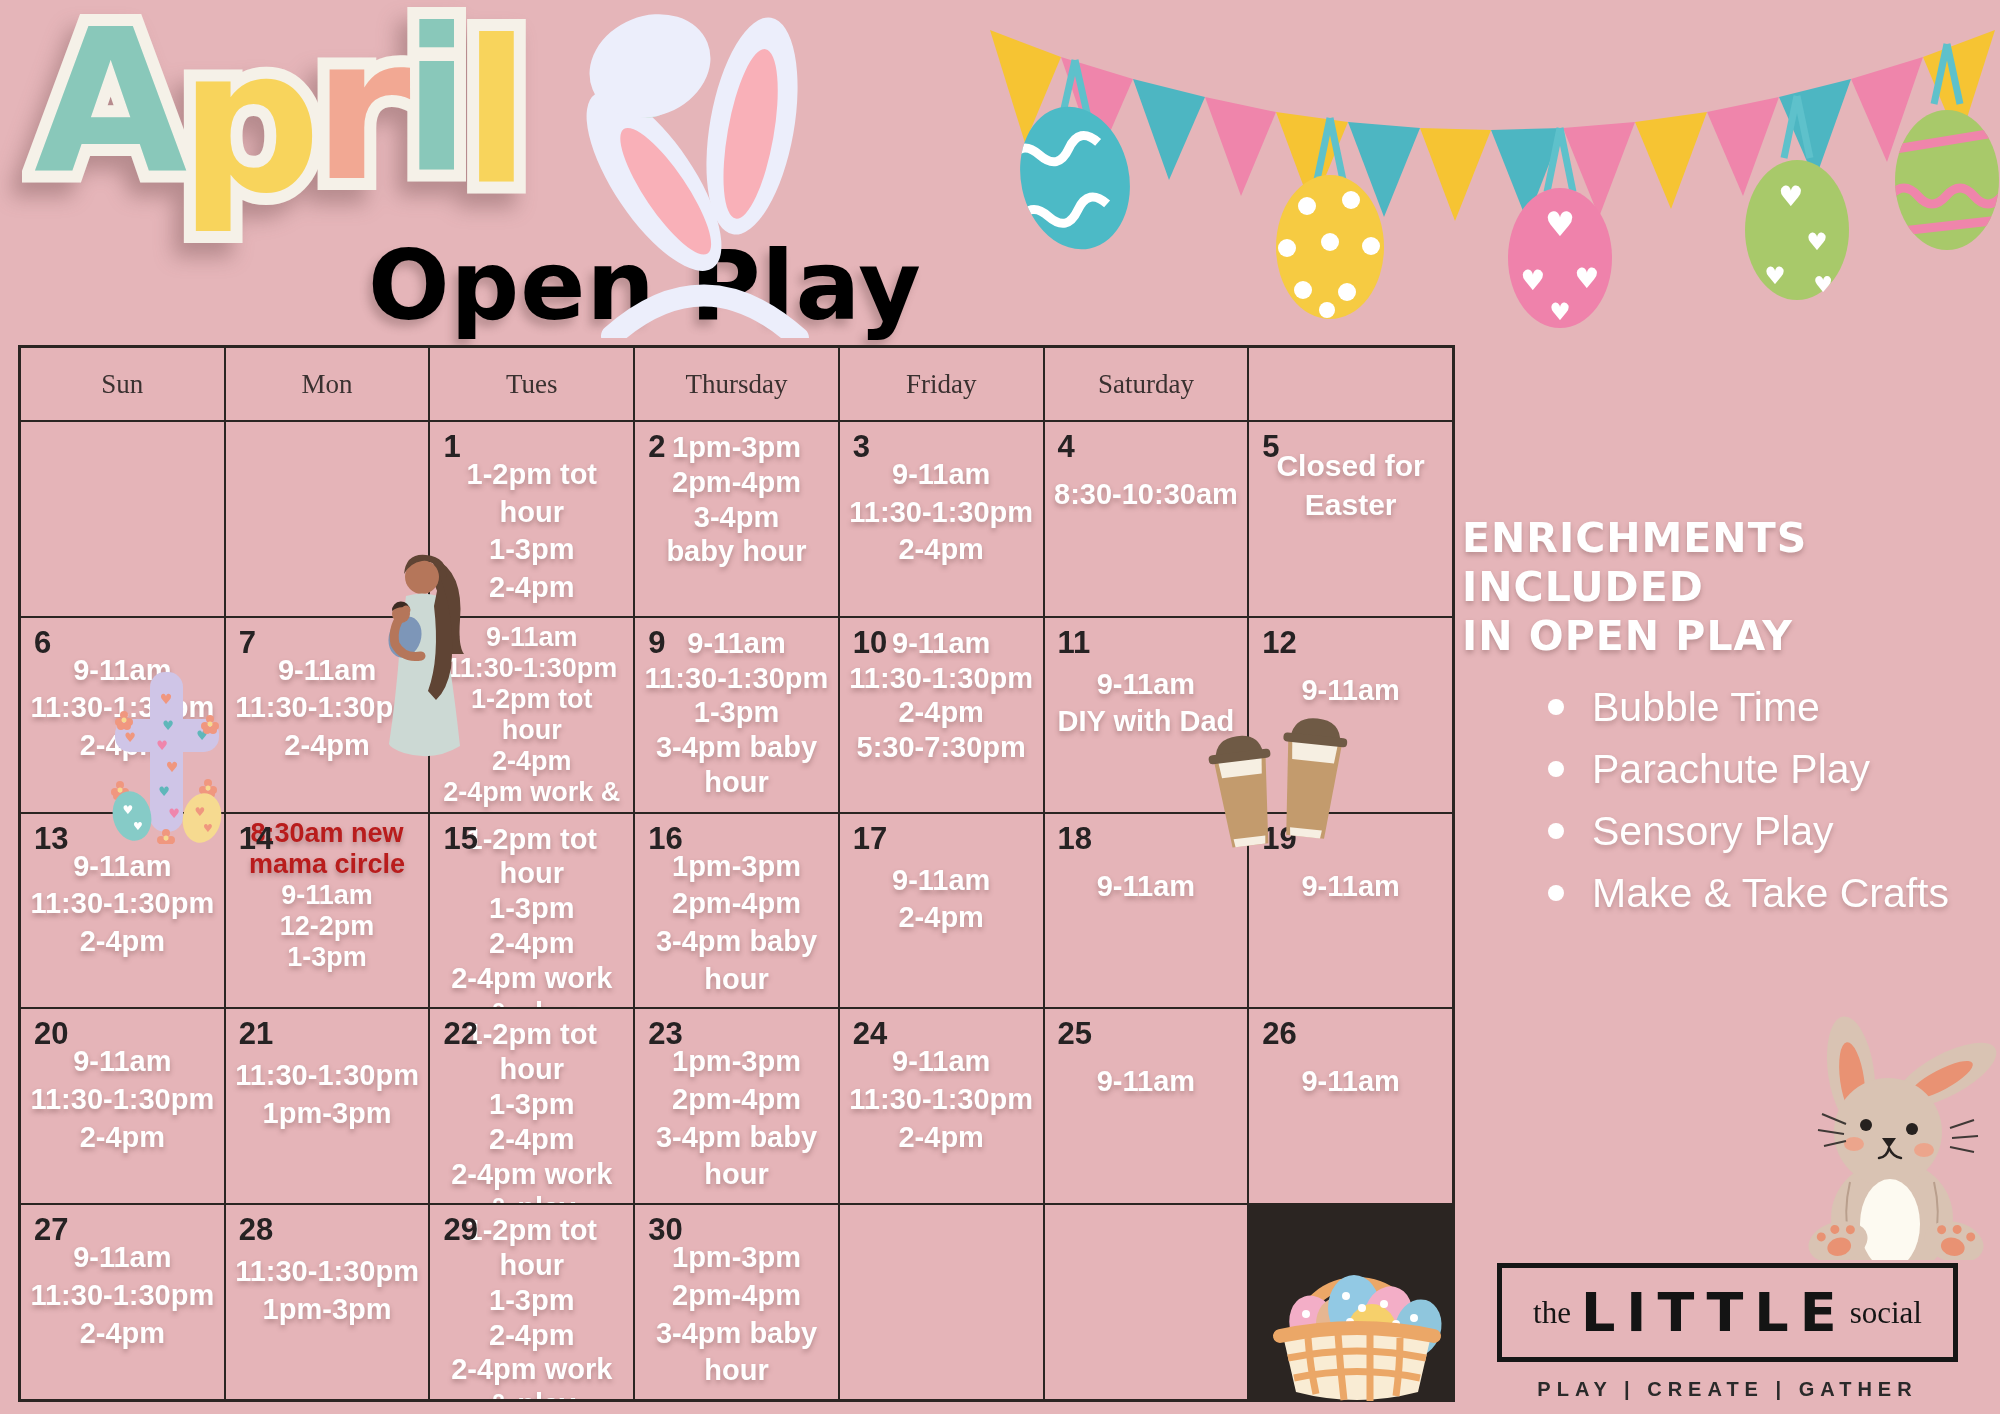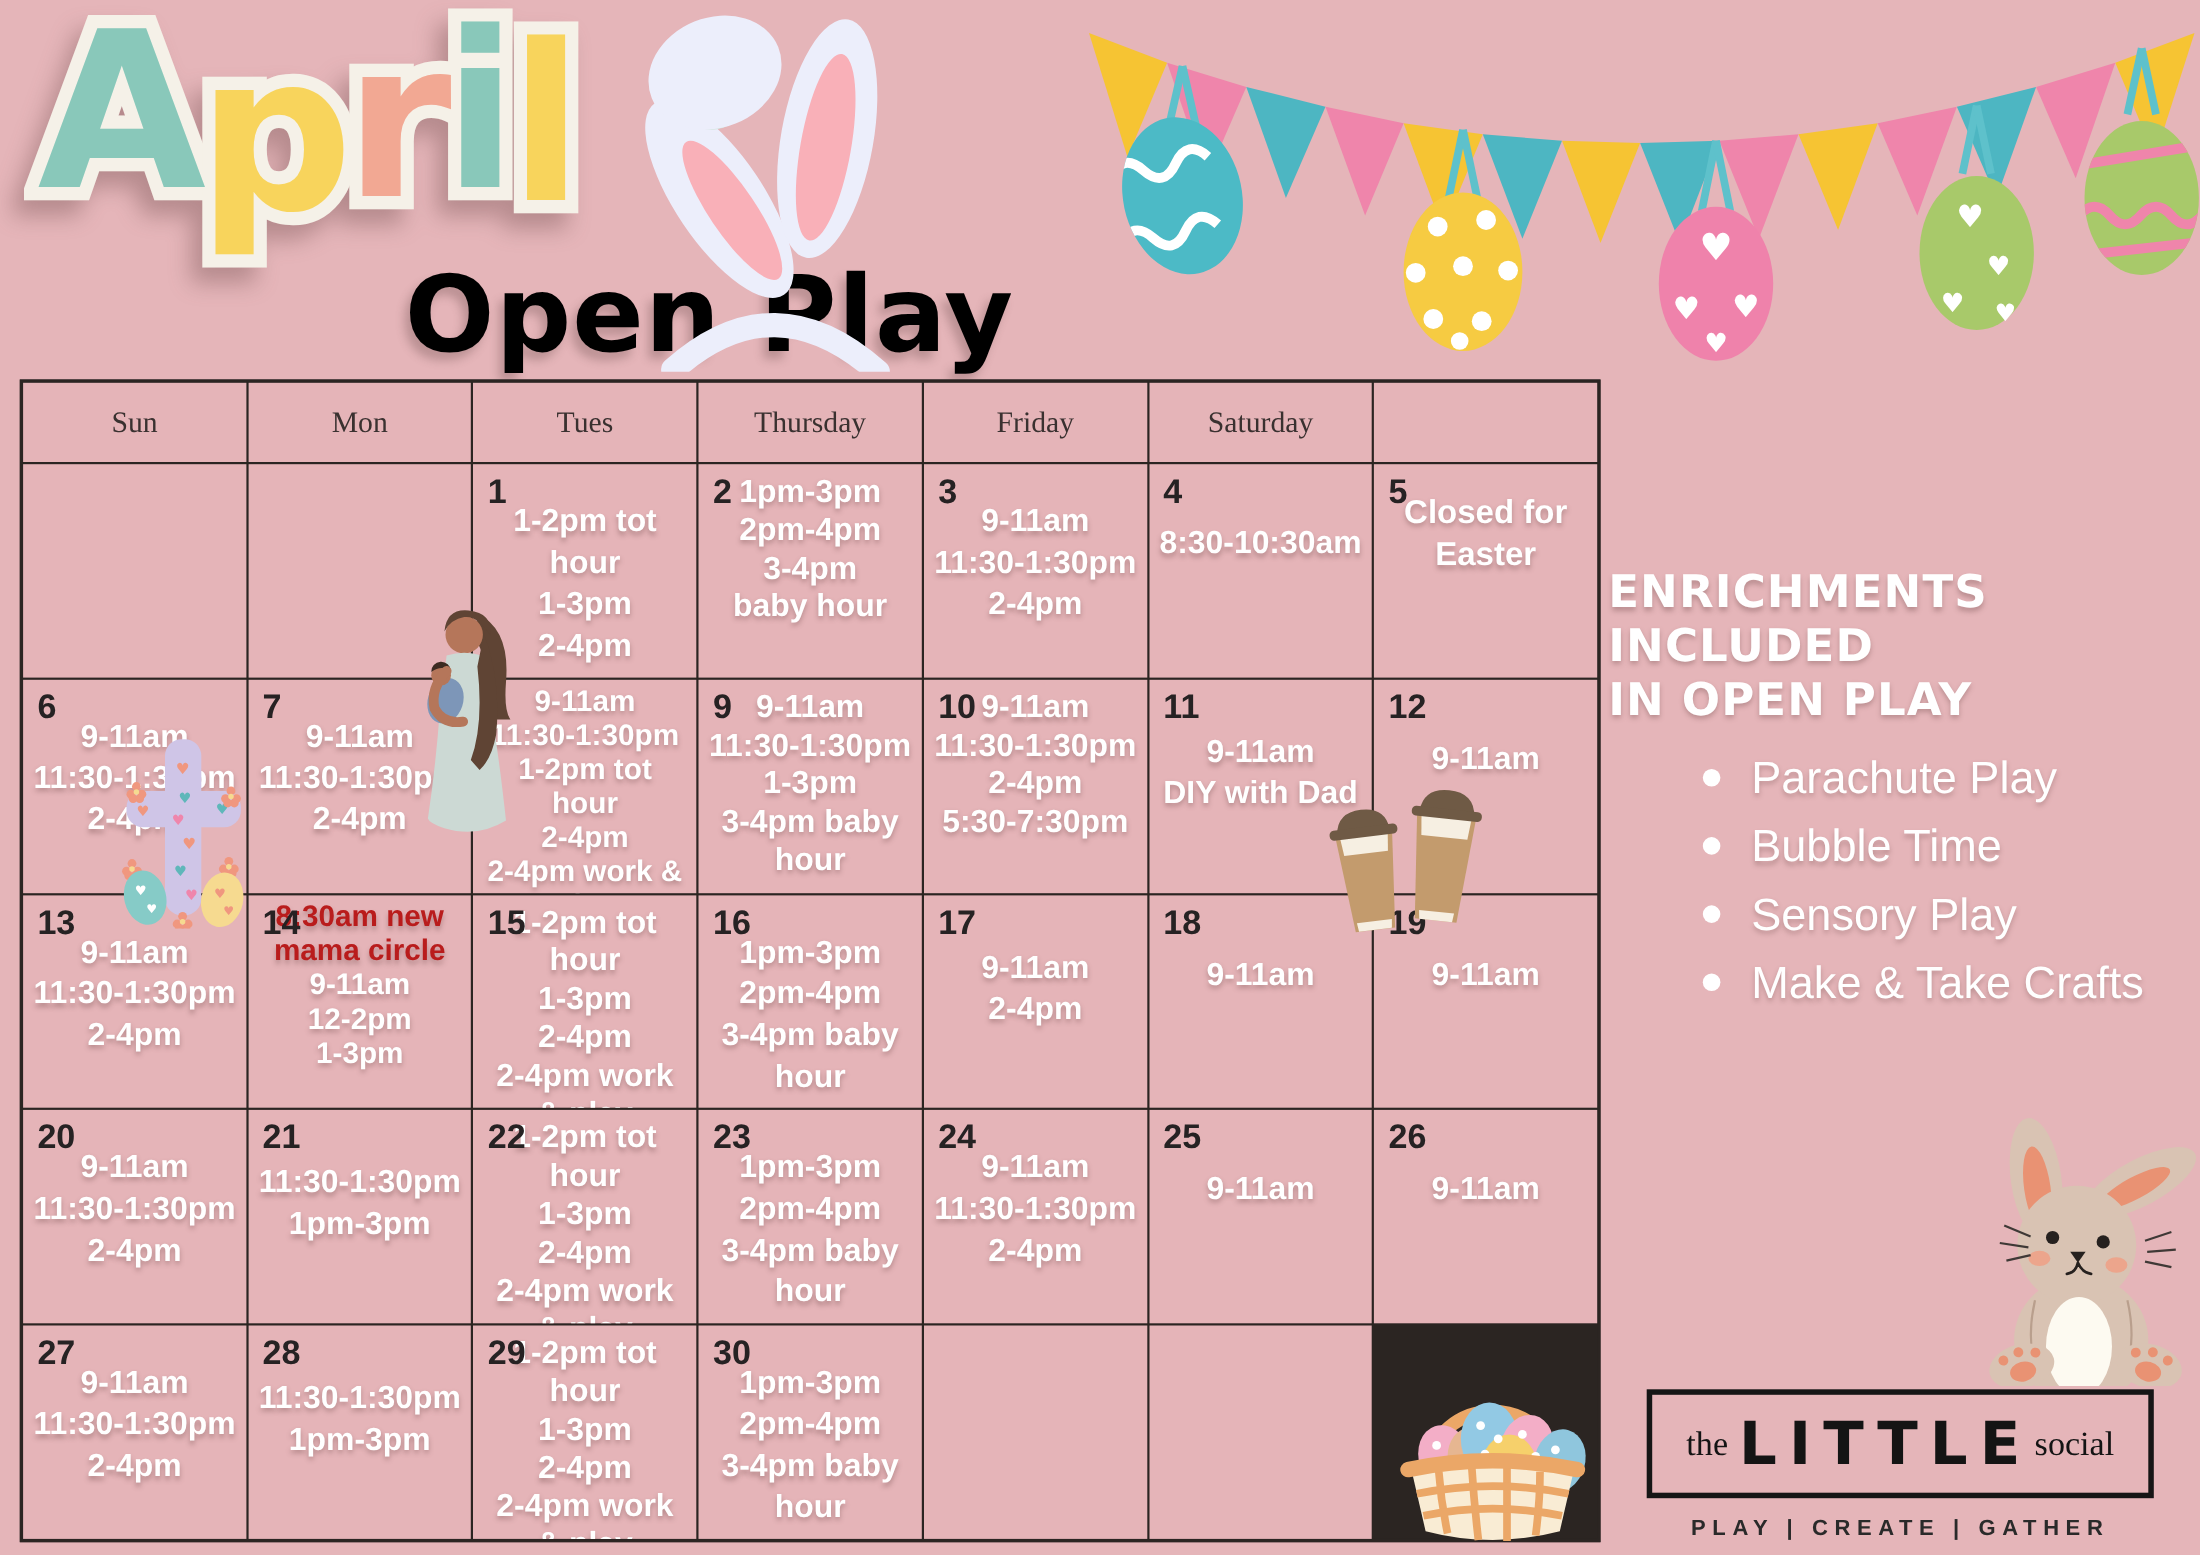--- a/index.html
+++ b/index.html
@@ -585,25 +585,25 @@
         <circle cx="173" cy="223" r="4.5" fill="#e99273"></circle>
     </g>
   </svg>
 
   <div class="enrich">
     <div class="etitle">ENRICHMENTS INCLUDED</div>
     <div class="etitle">IN OPEN PLAY</div>
     <ul id="enrich-list">
         <li>
           <span class="bullet"></span>
-          <span>Parachute Play</span>
+          <span>Bubble Time</span>
         </li>
         <li>
           <span class="bullet"></span>
-          <span>Bubble Time</span>
+          <span>Parachute Play</span>
         </li>
         <li>
           <span class="bullet"></span>
           <span>Sensory Play</span>
         </li>
         <li>
           <span class="bullet"></span>
           <span>Make &amp; Take Crafts</span>
         </li>
       </ul>

